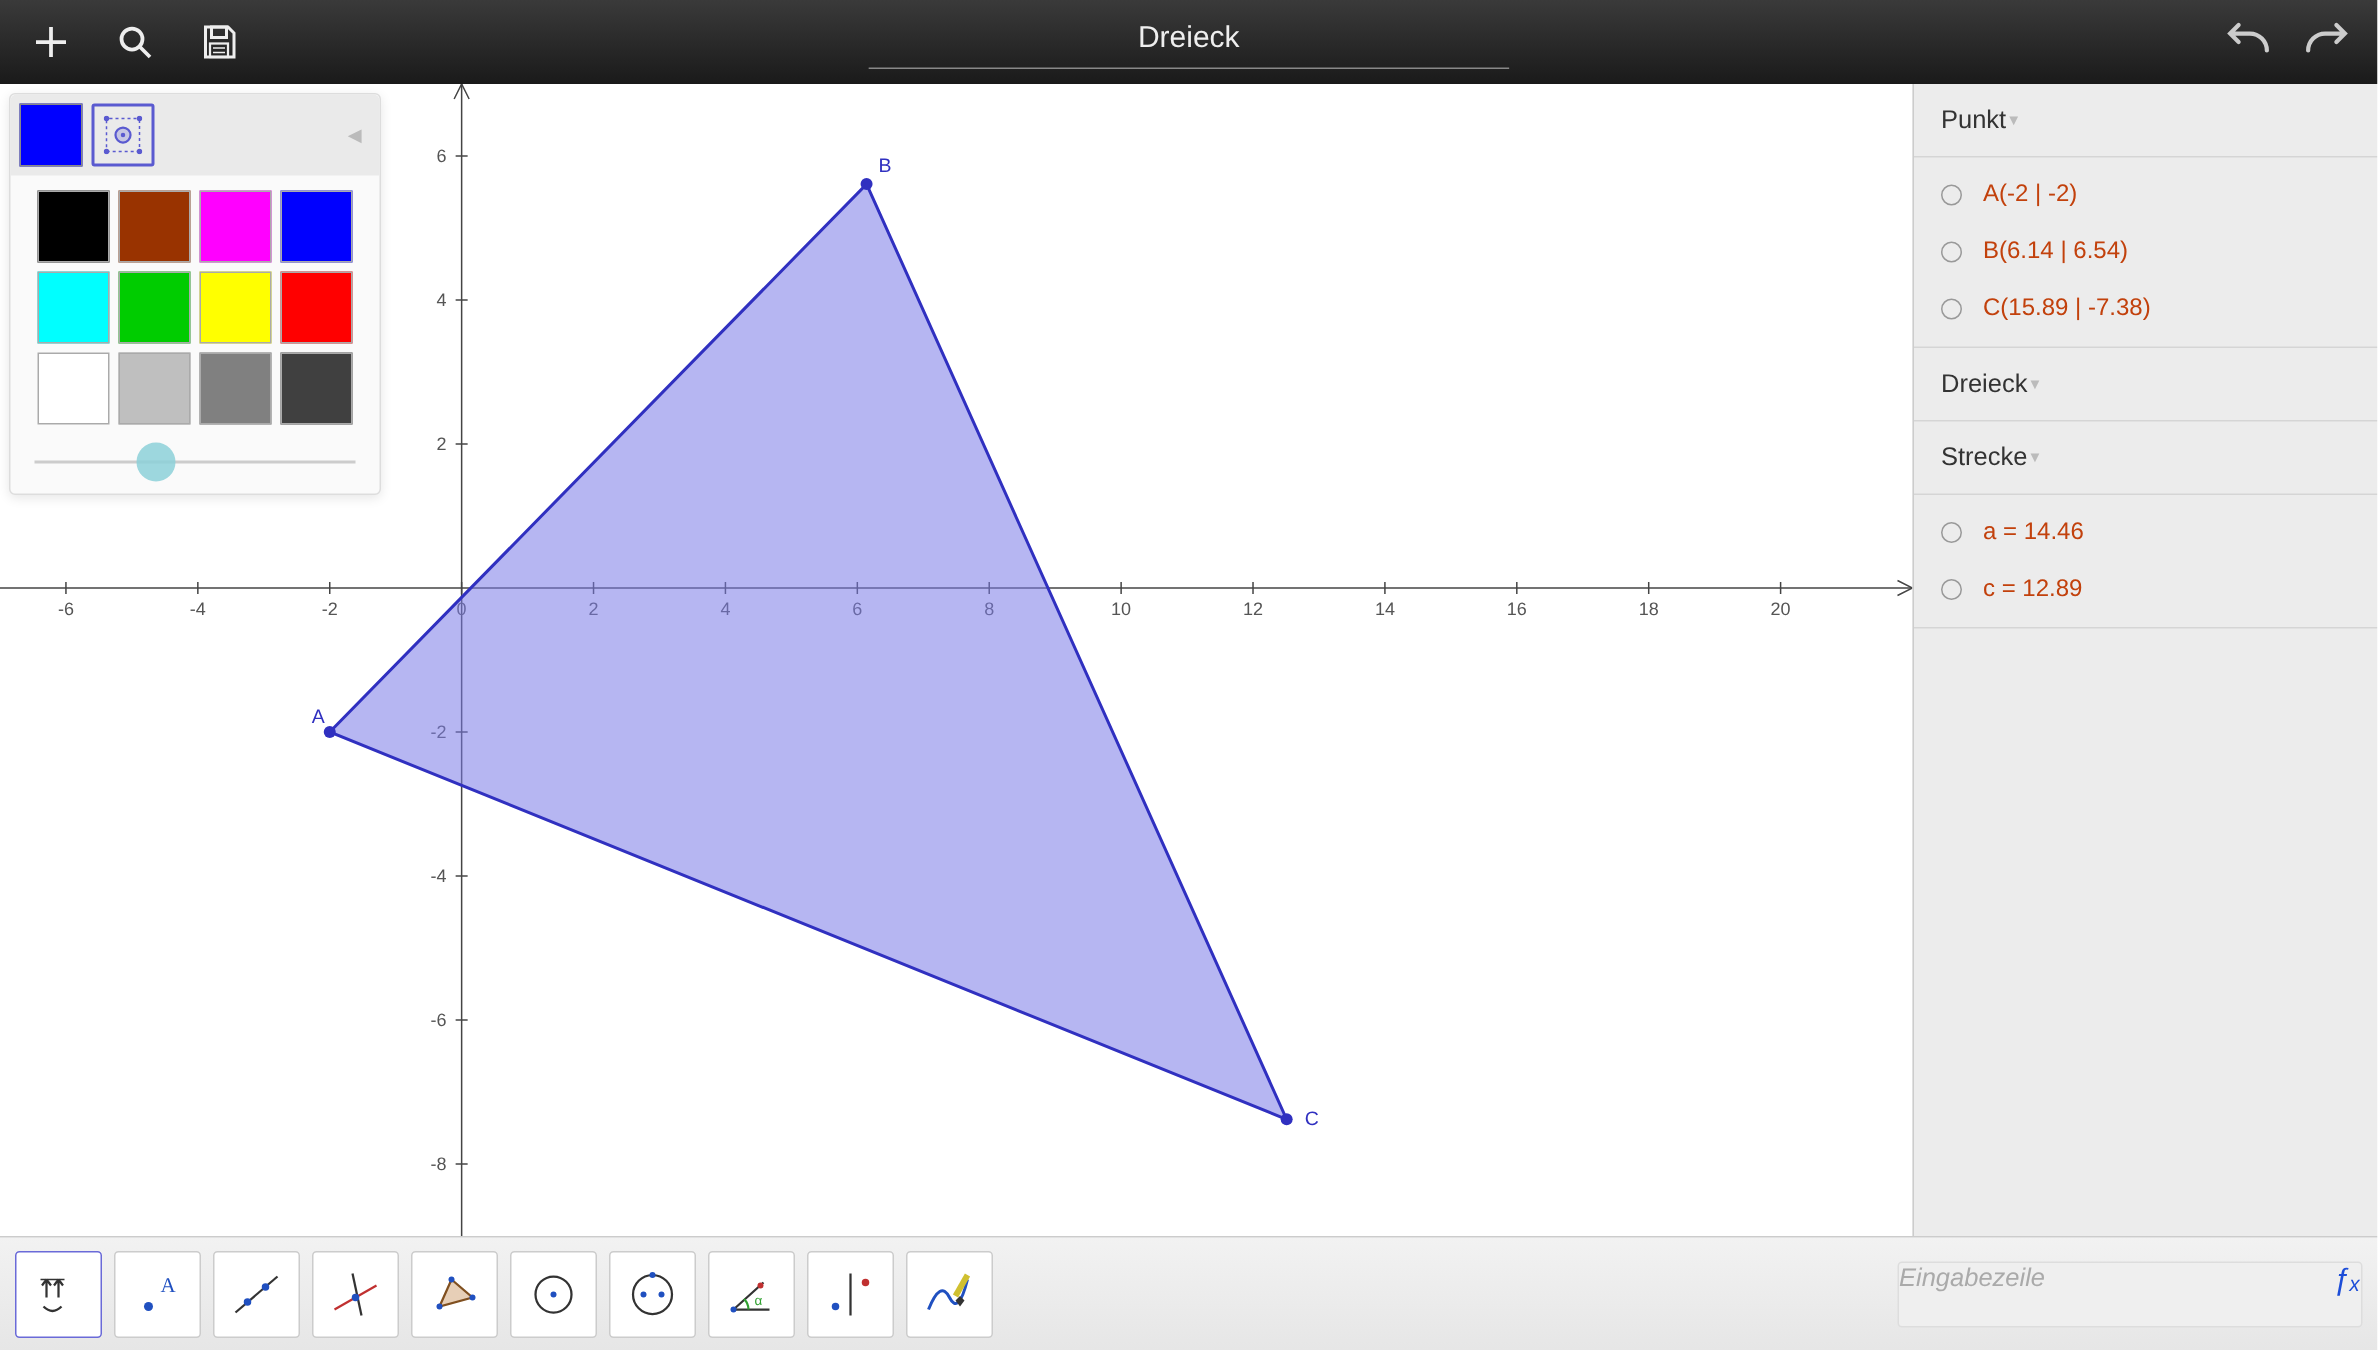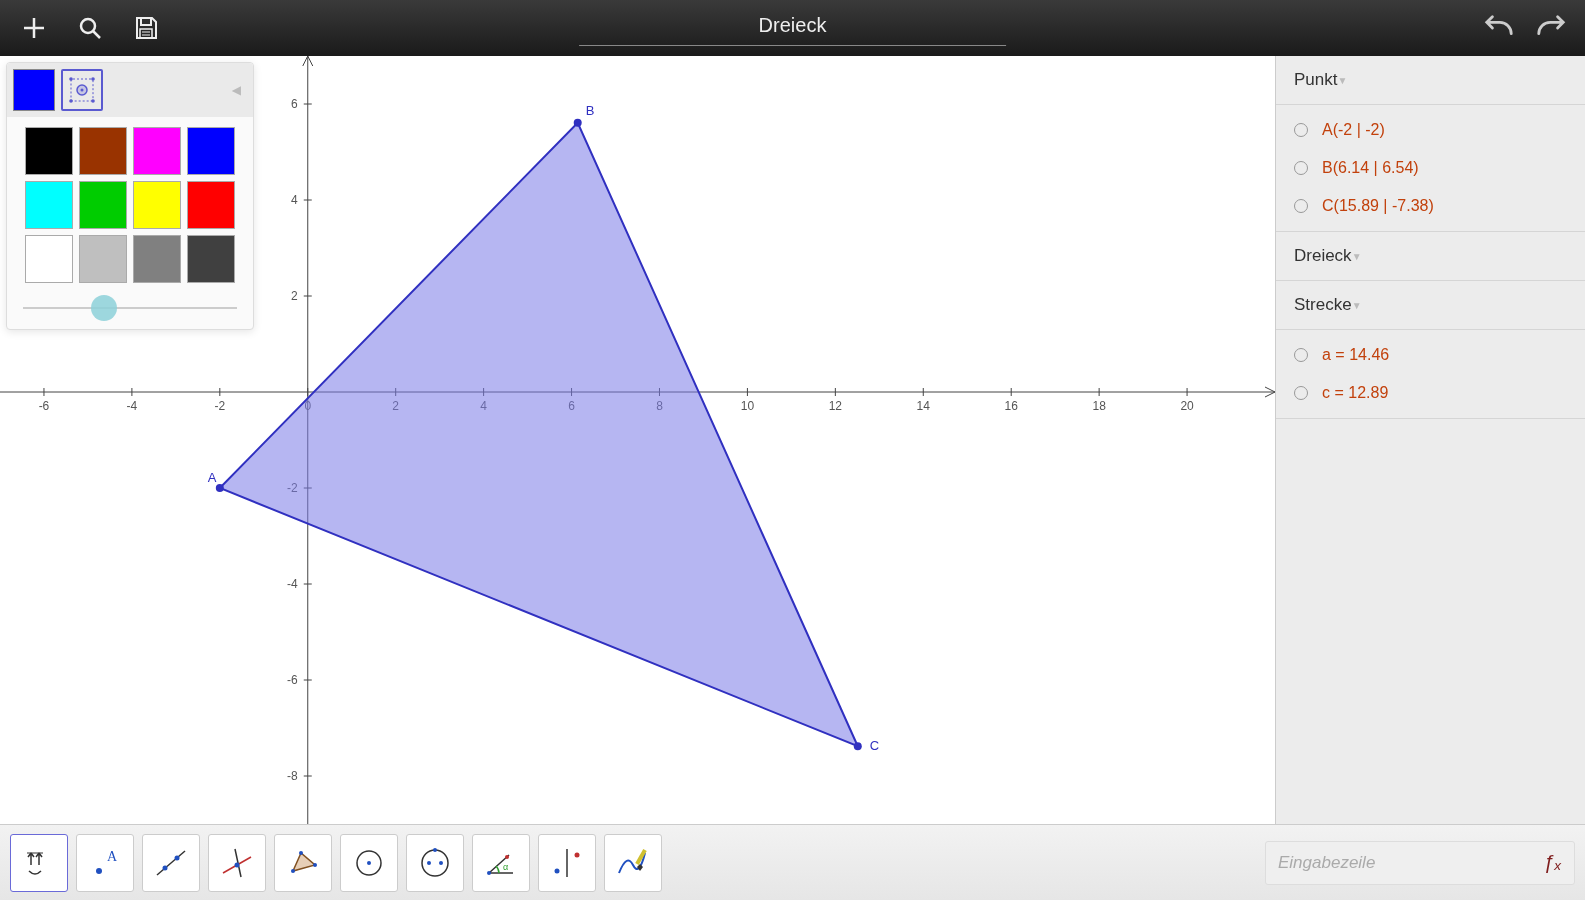--- a/index.html
+++ b/index.html
@@ -79,25 +79,25 @@
   .bottombar {
     height: 76px; background: linear-gradient(#f2f2f2, #e6e6e6); border-top: 1px solid #ccc;
     display: flex; align-items: center; padding: 0 10px; gap: 8px;
   }
   .tool-btn {
     width: 58px; height: 58px; background: #fff; border: 1px solid #ccc; border-radius: 3px;
     display: flex; align-items: center; justify-content: center; cursor: pointer;
   }
   .tool-btn.active { border: 1.5px solid #6a6ad8; }
   .input-line {
-    margin-left: auto; width: 310px; display: flex; align-items: center;
+    margin-left: auto; width: 310px; display: flex; 
     background: #efefef; border: 1px solid #ddd; border-radius: 3px; height: 44px;
-    padding: 0 12px; color: #aaa; font-style: italic; font-size: 17px;
-  }
-  .input-fx { margin-left: auto; color: #7f1d1d; font-style: italic; font-size: 20px; }
+    padding: 0 0; color: #aaa; font-style: italic; font-size: 17px;
+  }
+  .input-fx { margin-left: auto; color: #1d4ed8; font-style: italic; font-size: 20px; }
   
   
   .graph-svg { width: 100%; height: 100%; }
 </style>
 </head>
 <body>
 
 <div class="topbar">
   <div class="topbar-left">
     <div class="topbar-icon">

